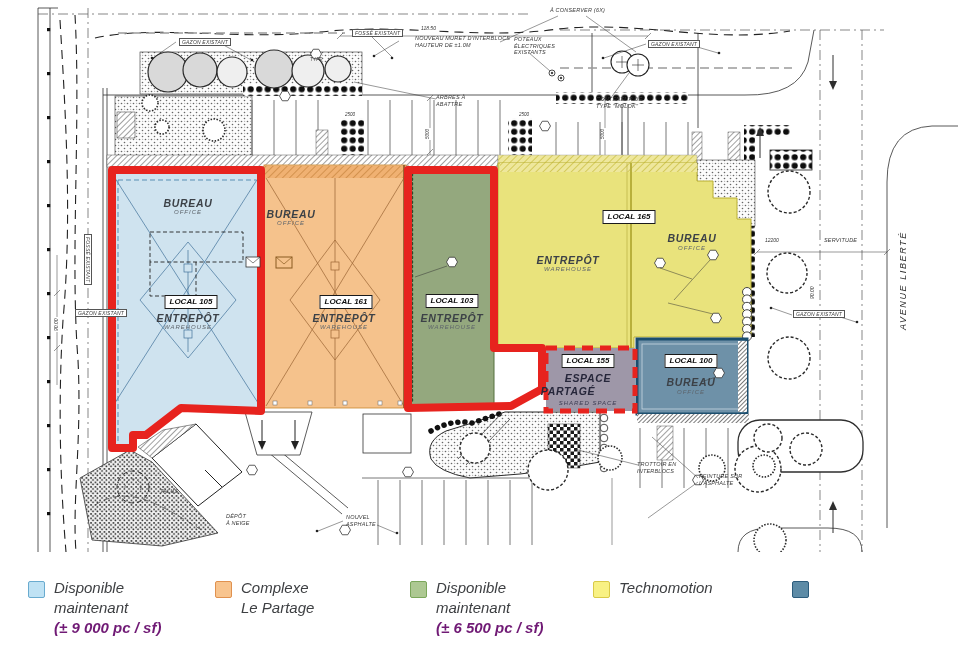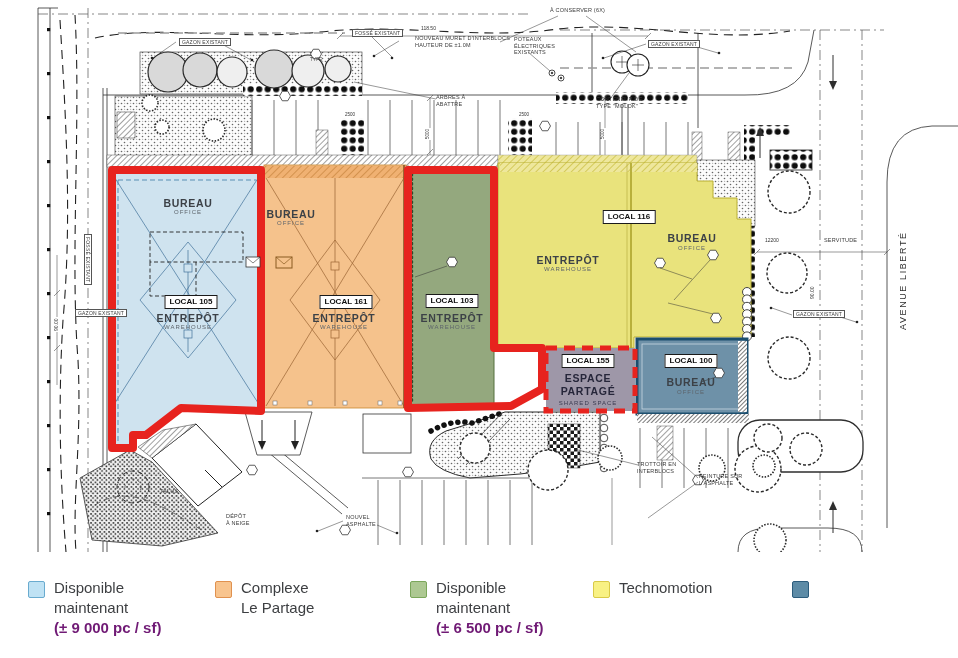--- a/index.html
+++ b/index.html
@@ -1,17 +1,17 @@
 <!DOCTYPE html>
 <html><head>
 <meta charset="utf-8">
 <style>
   html,body{margin:0;padding:0;background:#fff}
   .canvas{position:relative;width:958px;height:658px;background:#fff;overflow:hidden;
-          font-family:"Liberation Sans",sans-serif;}
+          font-family:"Liberation Sans",sans-serif;font-style:italic;}
   .plan-art{position:absolute;left:0;top:0}
   .ov{position:absolute;left:0;top:0;width:958px;height:552px;pointer-events:none}
   .uword{position:absolute;width:140px;margin-left:-70px;text-align:center;font-weight:700;
          color:#3c4147;font-size:10.5px;letter-spacing:.7px;line-height:1}
   .usub{position:absolute;width:140px;margin-left:-70px;text-align:center;font-weight:400;
         color:#5d646b;font-size:6px;letter-spacing:1px;line-height:1}
   .badge{position:absolute;transform:translateX(-50%);background:#fff;border:1px solid #1a1a1a;
          font-size:8px;font-weight:700;color:#101010;padding:1px 4px;white-space:nowrap;line-height:1.2}
   .navy{color:#26263a}
   .navysub{color:#3c3c52}
@@ -305,29 +305,29 @@
   <div class="uword" style="left:291px;top:209px">BUREAU</div>
   <div class="usub" style="left:291px;top:220px">OFFICE</div>
   <div class="badge" style="left:346px;top:295px">LOCAL 161</div>
   <div class="uword" style="left:344px;top:313px">ENTREPÔT</div>
   <div class="usub" style="left:344px;top:324px">WAREHOUSE</div>
 
   <div class="badge" style="left:452px;top:294px">LOCAL 103</div>
   <div class="uword" style="left:452px;top:313px">ENTREPÔT</div>
   <div class="usub" style="left:452px;top:324px">WAREHOUSE</div>
 
-  <div class="badge" style="left:629px;top:210px">LOCAL 116</div>
+  <div class="badge" style="left:629px;top:210px">LOCAL 165</div>
   <div class="uword" style="left:568px;top:255px">ENTREPÔT</div>
   <div class="usub" style="left:568px;top:266px">WAREHOUSE</div>
   <div class="uword" style="left:692px;top:233px">BUREAU</div>
   <div class="usub" style="left:692px;top:245px">OFFICE</div>
 
   <div class="badge" style="left:588px;top:354px">LOCAL 155</div>
   <div class="uword navy" style="left:588px;top:373px">ESPACE</div>
-  <div class="uword navy" style="left:588px;top:386px">PARTAGÉ</div>
+  <div class="uword navy" style="left:568px;top:386px">PARTAGÉ</div>
   <div class="usub navysub" style="left:588px;top:400px">SHARED SPACE</div>
 
   <div class="badge" style="left:691px;top:354px">LOCAL 100</div>
   <div class="uword" style="left:691px;top:377px">BUREAU</div>
   <div class="usub" style="left:691px;top:389px">OFFICE</div>
 
   <span class="ann ann-box" style="left:352px;top:29px">FOSSÉ EXISTANT</span>
   <span class="ann ann-box rot90" style="left:92px;top:234px">FOSSÉ EXISTANT</span>
   <span class="ann ann-box" style="left:179px;top:38px">GAZON EXISTANT</span>
   <span class="ann ann-box" style="left:648px;top:40px">GAZON EXISTANT</span>

